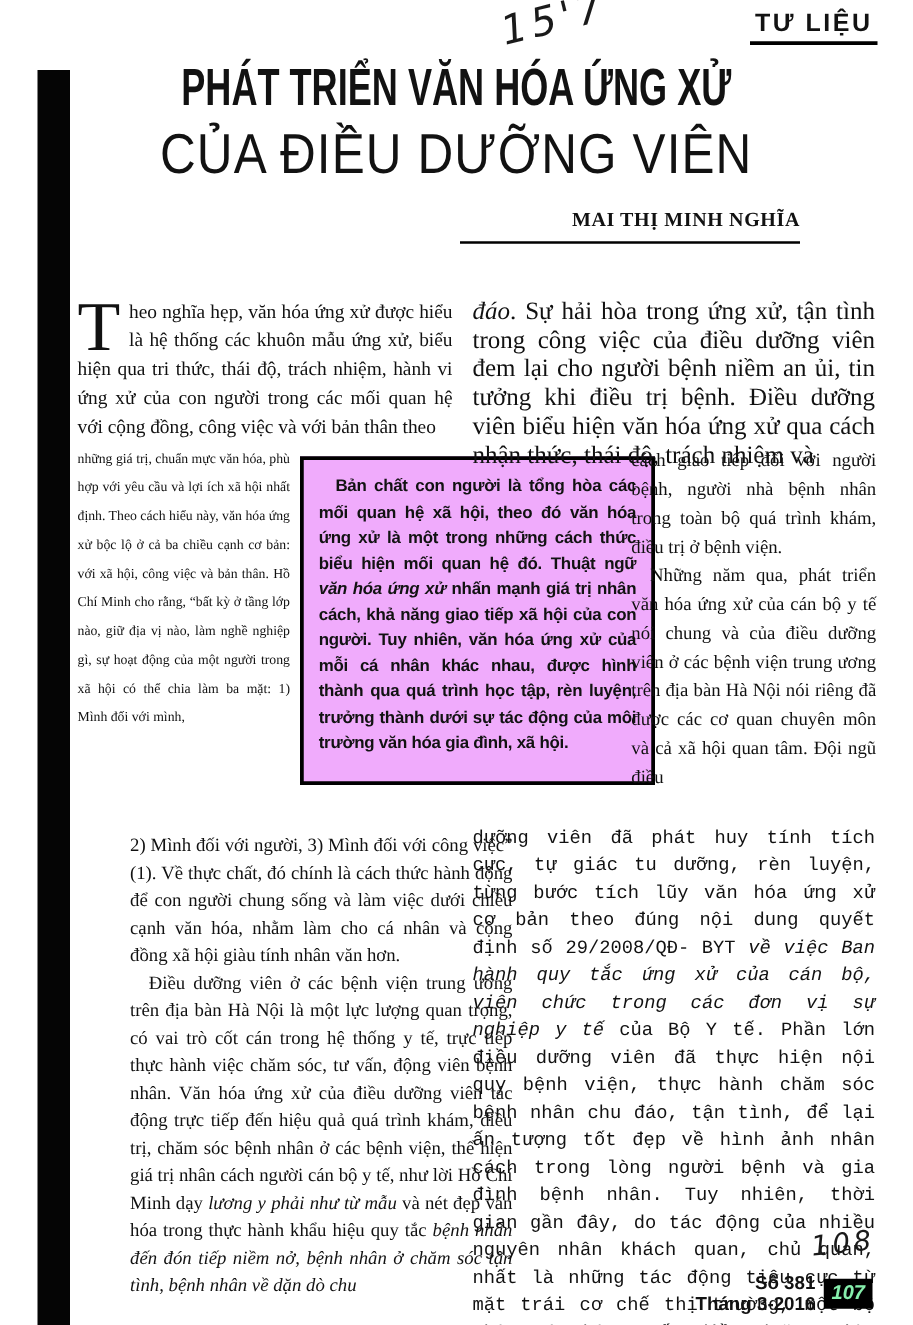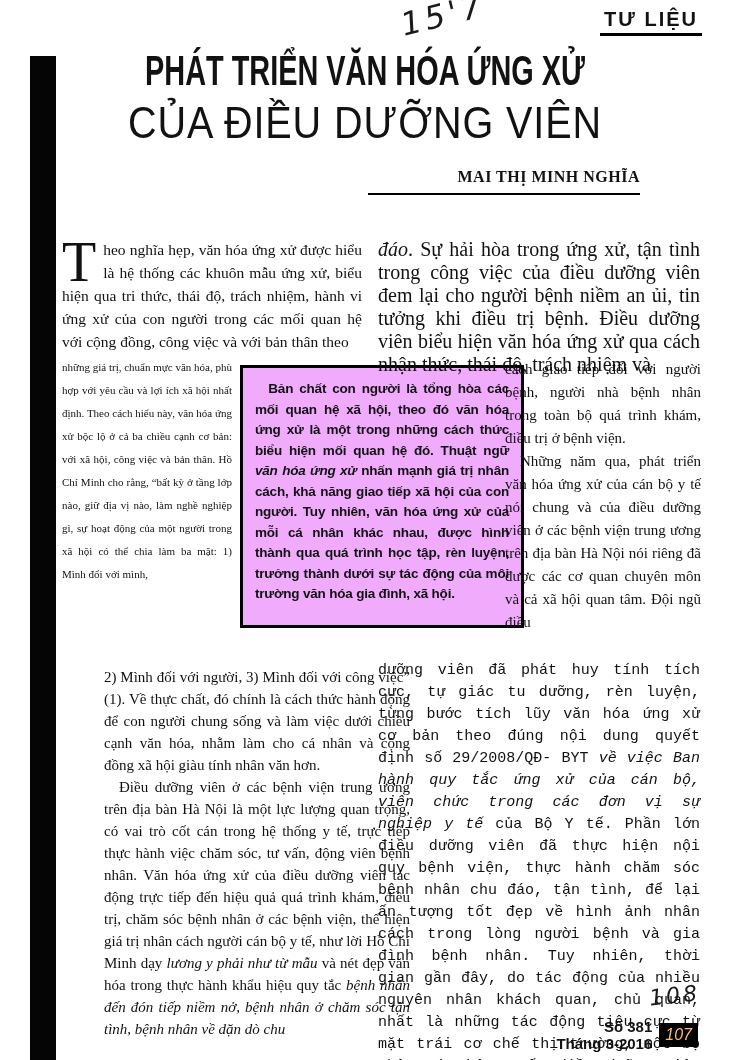--- a/index.html
+++ b/index.html
@@ -36,21 +36,21 @@
   .it{font-style:italic;}
   
   .quote-box{left:240px;top:365px;width:254px;height:235px;border:3px solid #000;
              padding:11px 12px;background:#f0abfc;font-family:"Liberation Sans",sans-serif;
              font-weight:bold;font-size:13.5px;line-height:20.5px;text-align:justify;
              letter-spacing:-0.2px;overflow:hidden;}
   
   .footer{right:32px;bottom:8px;display:flex;align-items:center;gap:7px;}
   .footer-text{text-align:right;font-family:"Liberation Sans",sans-serif;font-size:15px;
                font-weight:bold;line-height:17px;}
-  .pageno{background:#000;color:#fdba74;font-family:"Liberation Sans",sans-serif;font-weight:normal;
+  .pageno{background:#000;color:#86efac;font-family:"Liberation Sans",sans-serif;font-weight:bold;
           font-style:italic;font-size:16px;padding:3px 6px;}
   .hand-bottom{right:30px;bottom:52px;font-family:"DejaVu Sans",sans-serif;font-style:italic;
                font-size:22px;transform:rotate(-6deg);letter-spacing:3px;color:#1a1a1a;}
 </style>
 </head>
 <body>
 
 <div class="abs scan-bar"></div>
 
 <div class="abs hand-top">15'7</div>

